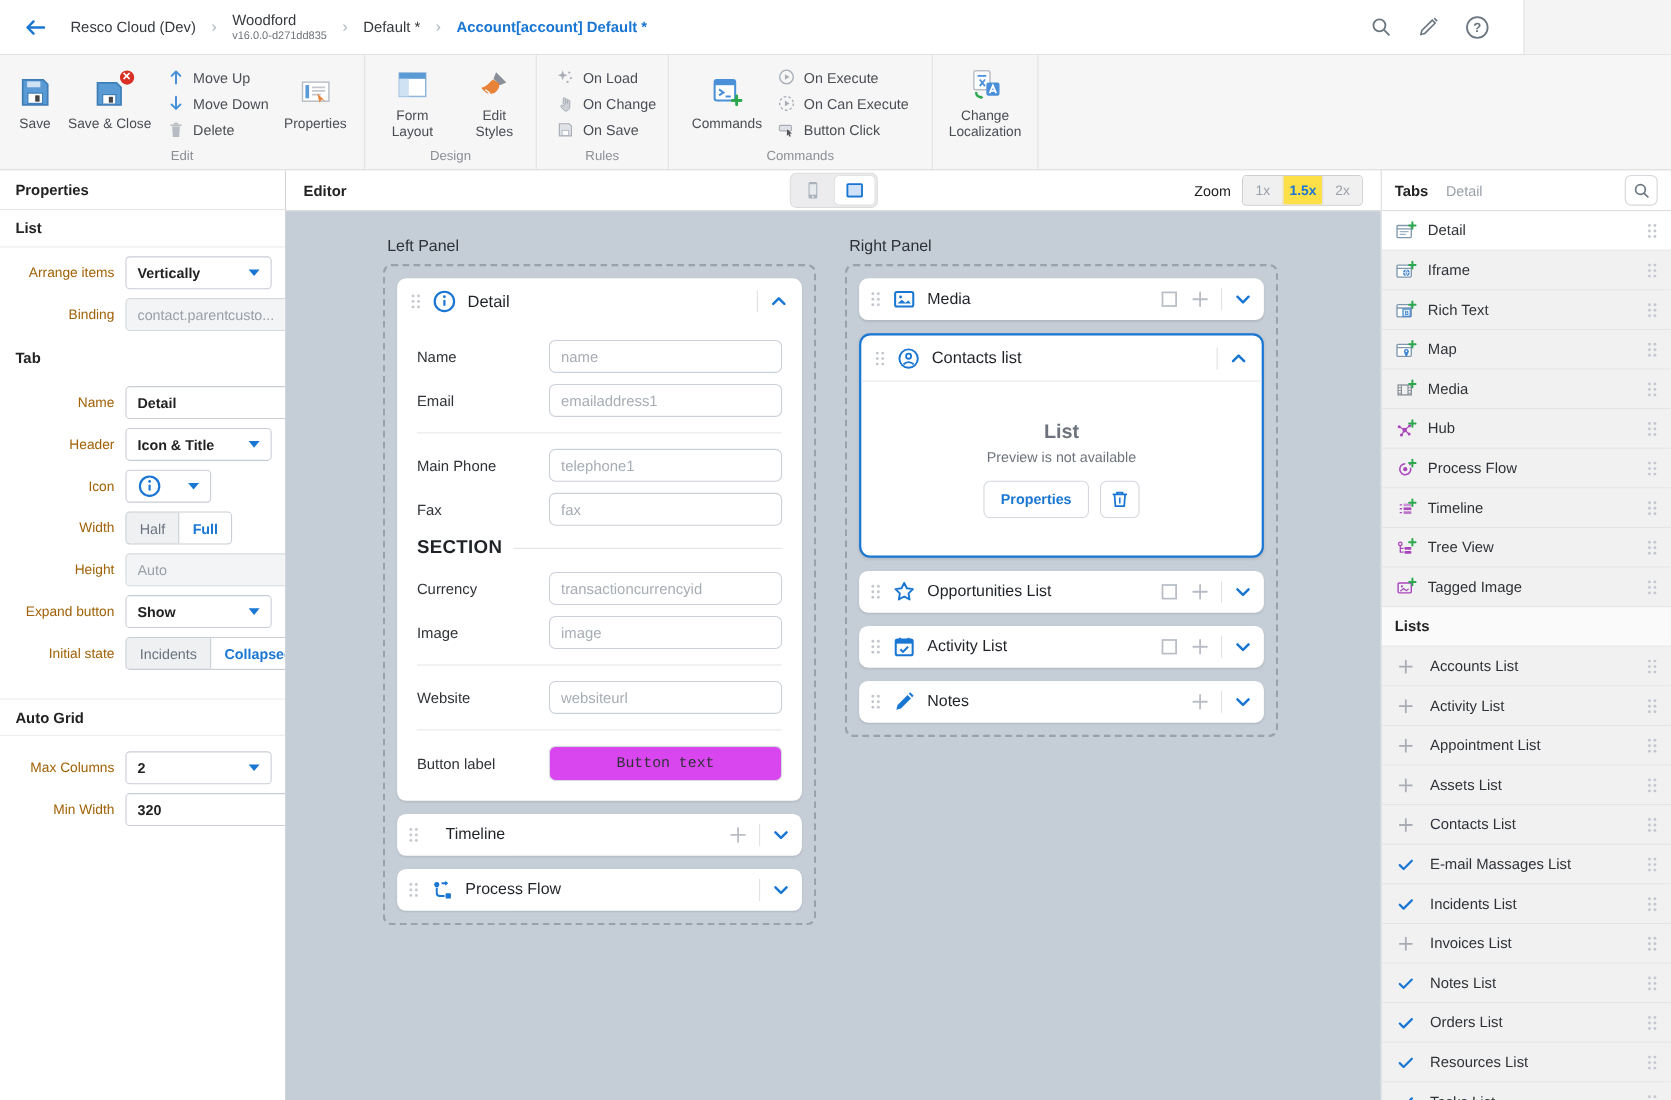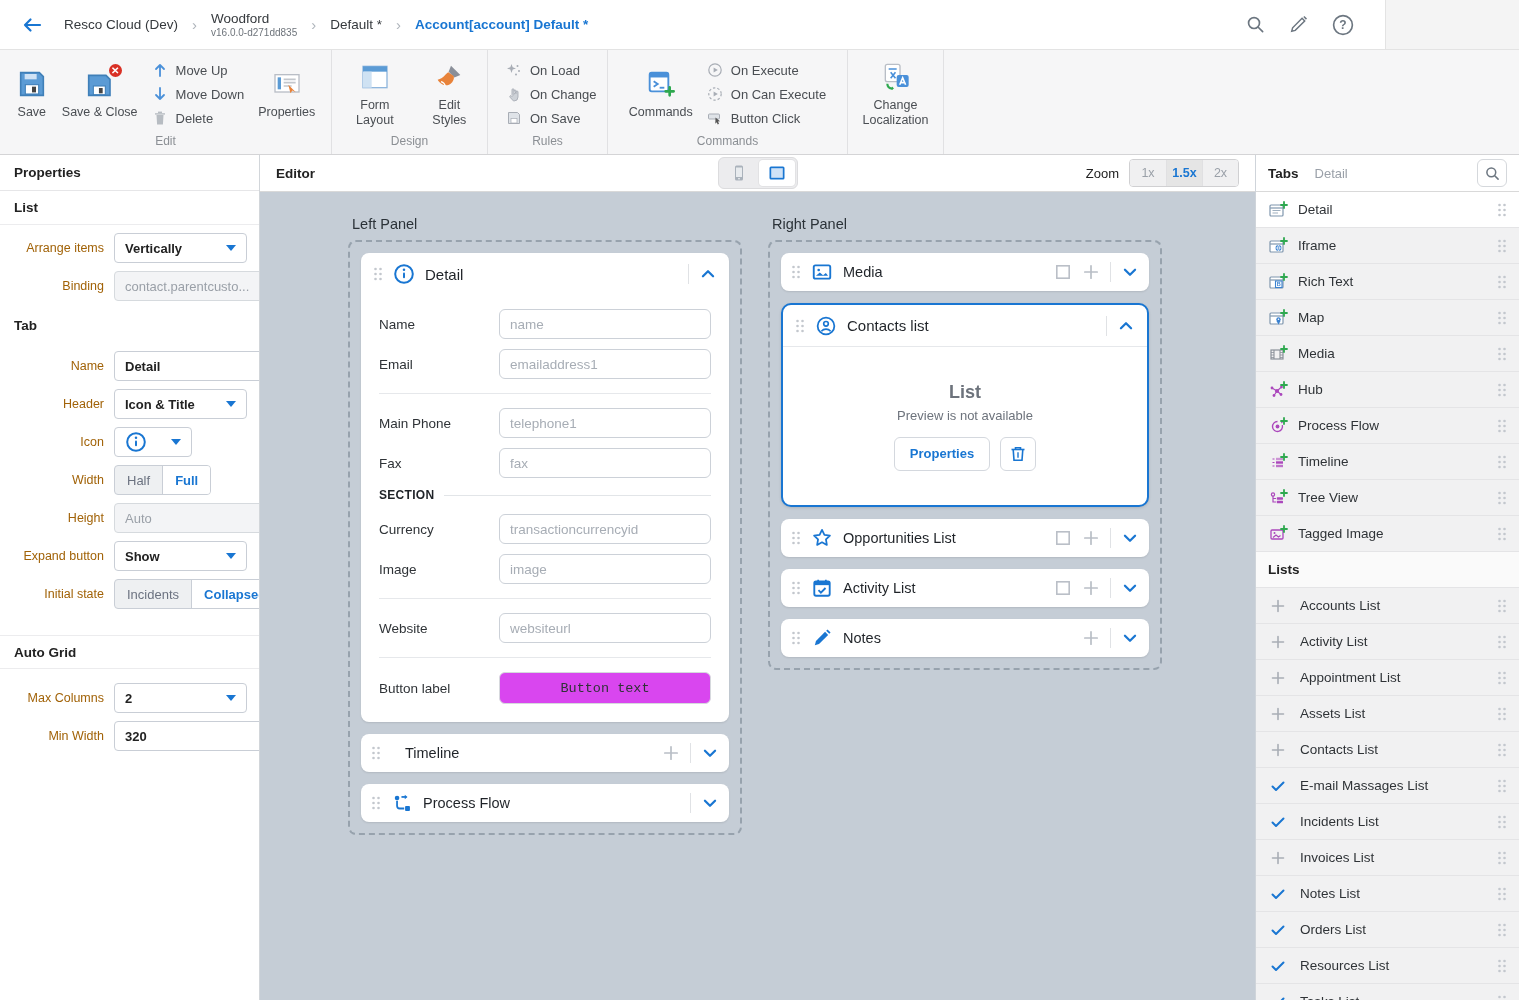--- a/index.html
+++ b/index.html
@@ -73,21 +73,21 @@
     background:#ececee; border:1px solid #dcdcde; border-radius:6px; padding:2px; gap:2px; }
   .dev-btn { width:36px; height:26px; display:flex; align-items:center; justify-content:center;
     border-radius:4px; cursor:pointer; }
   .dev-btn.active { background:#fff; box-shadow:0 0 0 1px #e2e2e4; }
   .zoom-ctrl { margin-left:auto; display:flex; align-items:center; gap:10px; }
   .zoom-lab { color:#222; font-size:13px; }
   .zoom-seg { display:flex; border:1px solid #d0d0d2; border-radius:4px; overflow:hidden; }
   .zoom-opt { width:36px; height:26px; display:flex; align-items:center; justify-content:center;
     background:#f0f0f1; color:#9aa0a8; font-size:12.5px; cursor:pointer; border-left:1px solid #e0e0e2; }
   .zoom-opt:first-child { border-left:none; }
-  .zoom-opt.active { background:#e5e5e5; color:#1976d2; font-weight:700; }
+  .zoom-opt.active { background:#fde047; color:#1976d2; font-weight:700; }
 
   .canvas { flex:1; position:relative; background:#c5cdd6; overflow:hidden; }
   .cpanel { position:absolute; top:24px; width:394px; }
   .cpanel.left { left:88px; } .cpanel.right { left:508px; }
   .cpanel-label { font-size:14.5px; color:#2b3238; margin:0 0 8px 4px; }
   .dashed-box { border:2px dashed #97a2ad; border-radius:8px; padding:11px; }
 
   .card { background:#fff; border-radius:8px; box-shadow:0 1px 2px rgba(0,0,0,.10); }
   .card-header { height:42px; display:flex; align-items:center; padding:0 12px; gap:10px; }
   .card-header.bordered { border-bottom:1px solid #e6e8eb; }
@@ -99,21 +99,21 @@
   .bar-ic-btn { width:18px; height:18px; cursor:pointer; flex:none; }
 
   .card-body { padding:14px 18px 16px; }
   .field-row { display:flex; align-items:center; margin-bottom:10px; }
   .f-label { flex:0 0 120px; color:#2f3337; font-size:13.5px; }
   .f-input { flex:1; height:30px; border:1px solid #ccd1d8; border-radius:6px; padding:0 10px;
     font-family:inherit; font-size:13.5px; color:#333; }
   .f-input::placeholder { color:#a7adb5; }
   .f-divider { height:1px; background:#e6e8eb; margin:14px 0; }
   .f-section { display:flex; align-items:center; gap:10px; margin:4px 0 12px; }
-  .f-sec-label { font-weight:700; font-size:12px; color:#1f2328; letter-spacing:.3px; }
+  .f-sec-label { font-weight:700; font-size:17px; color:#1f2328; letter-spacing:.3px; }
   .f-sec-line { flex:1; height:1px; background:#e2e5e8; }
   .f-button { flex:1; height:32px; background:#d946ef; border:1px solid #d6d9dd; border-radius:6px;
     font-family:Liberation Mono, monospace; font-size:13.5px; color:#2f3337; cursor:pointer; }
 
   .bar { height:38px; background:#fff; border-radius:8px; box-shadow:0 1px 2px rgba(0,0,0,.10);
     display:flex; align-items:center; padding:0 10px; gap:10px; margin-top:12px; }
   .bar-title { flex:1; font-size:14.5px; color:#1f2328; }
   .bar.first { margin-top:0; }
 
   .sel-card { border:2px solid #1976d2; border-radius:10px; background:#fff; margin-top:12px;

